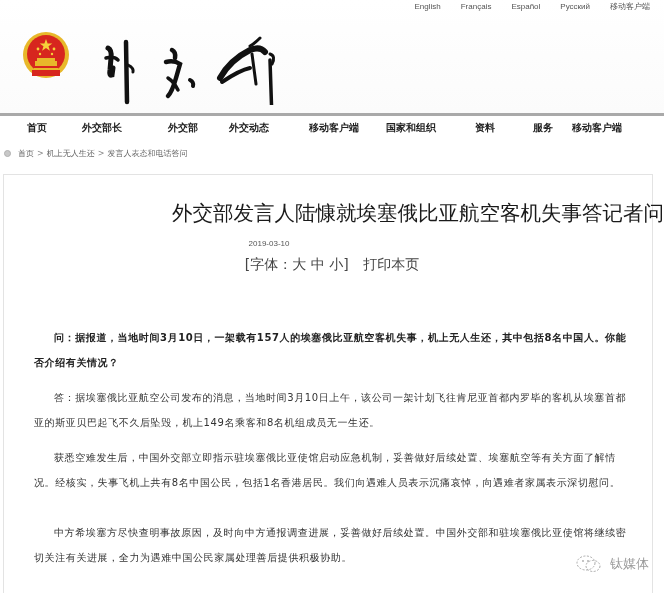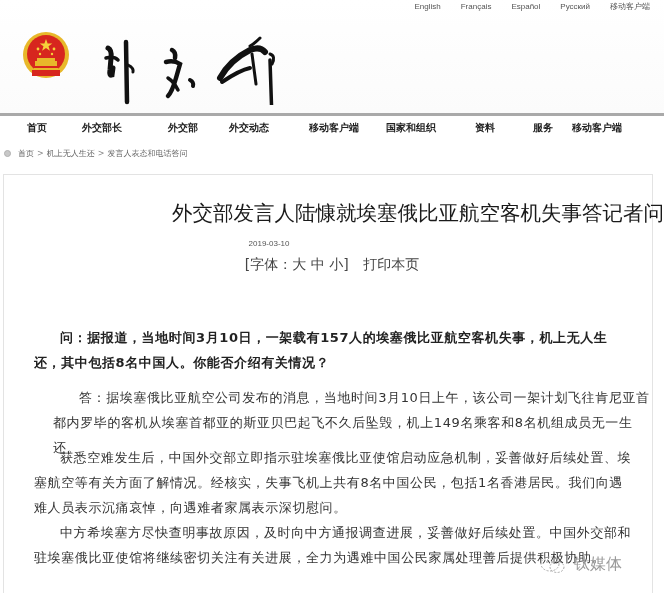--- a/index.html
+++ b/index.html
@@ -26,28 +26,28 @@
   .card { position: absolute; top: 174px; left: 3px; width: 650px; height: 430px; border: 1px solid #e3e3e3; border-bottom: none; background: #fff; }
 
   .title { position: absolute; top: 199px; left: 0; width: 664px; text-align: right; font-size: 20.5px; color: #1a1a1a; letter-spacing: 0px; font-weight: normal; }
 
   .date { position: absolute; top: 239px; left: 0; width: 538px; text-align: center; font-size: 8px; color: #555; font-family: "Liberation Sans", sans-serif; }
   .tools { position: absolute; top: 256px; left: 0; width: 664px; text-align: center; font-size: 14px; color: #444; }
   .tools .font-tool { cursor: pointer; }
   .tools .font-tool span { cursor: pointer; }
   .tools .print { margin-left: 10px; cursor: pointer; }
 
-  .para { position: absolute; left: 34px; width: 600px; font-size: 13px; line-height: 25px; color: #333; text-indent: 2em; letter-spacing: 0.6px; }
+  .para { position: absolute; left: 34px; width: 600px; font-size: 10px; line-height: 25px; color: #333; text-indent: 2em; letter-spacing: 0.6px; }
   .para.q { font-weight: bold; color: #222; }
   .p1 { top: 325px; }
-  .p2 { top: 385px; margin-left: 19px; }
+  .p2 { top: 385px; }
   .p3 { top: 445px; }
   .p4 { top: 520px; }
 
-  .watermark { position: absolute; left: 540px; top: 554px; display: flex; align-items: center; font-size: 16px; color: #9a9a9a; font-family: "DejaVu Serif", serif; }
+  .watermark { position: absolute; left: 576px; top: 554px; display: flex; align-items: center; font-size: 13px; color: #9a9a9a; font-family: "DejaVu Serif", serif; }
   .watermark svg { margin-right: 8px; }
 </style>
 </head>
 <body>
 
 <div class="header">
   <svg class="emblem" viewBox="0 0 52 54">
     <circle cx="26" cy="25" r="23" fill="#e8b82a"></circle>
     <circle cx="26" cy="24" r="19" fill="#d7261e"></circle>
     <polygon points="26,9 27.6,13.5 32.3,13.5 28.5,16.3 29.9,20.8 26,18 22.1,20.8 23.5,16.3 19.7,13.5 24.4,13.5" fill="#f5d33a"></polygon>

